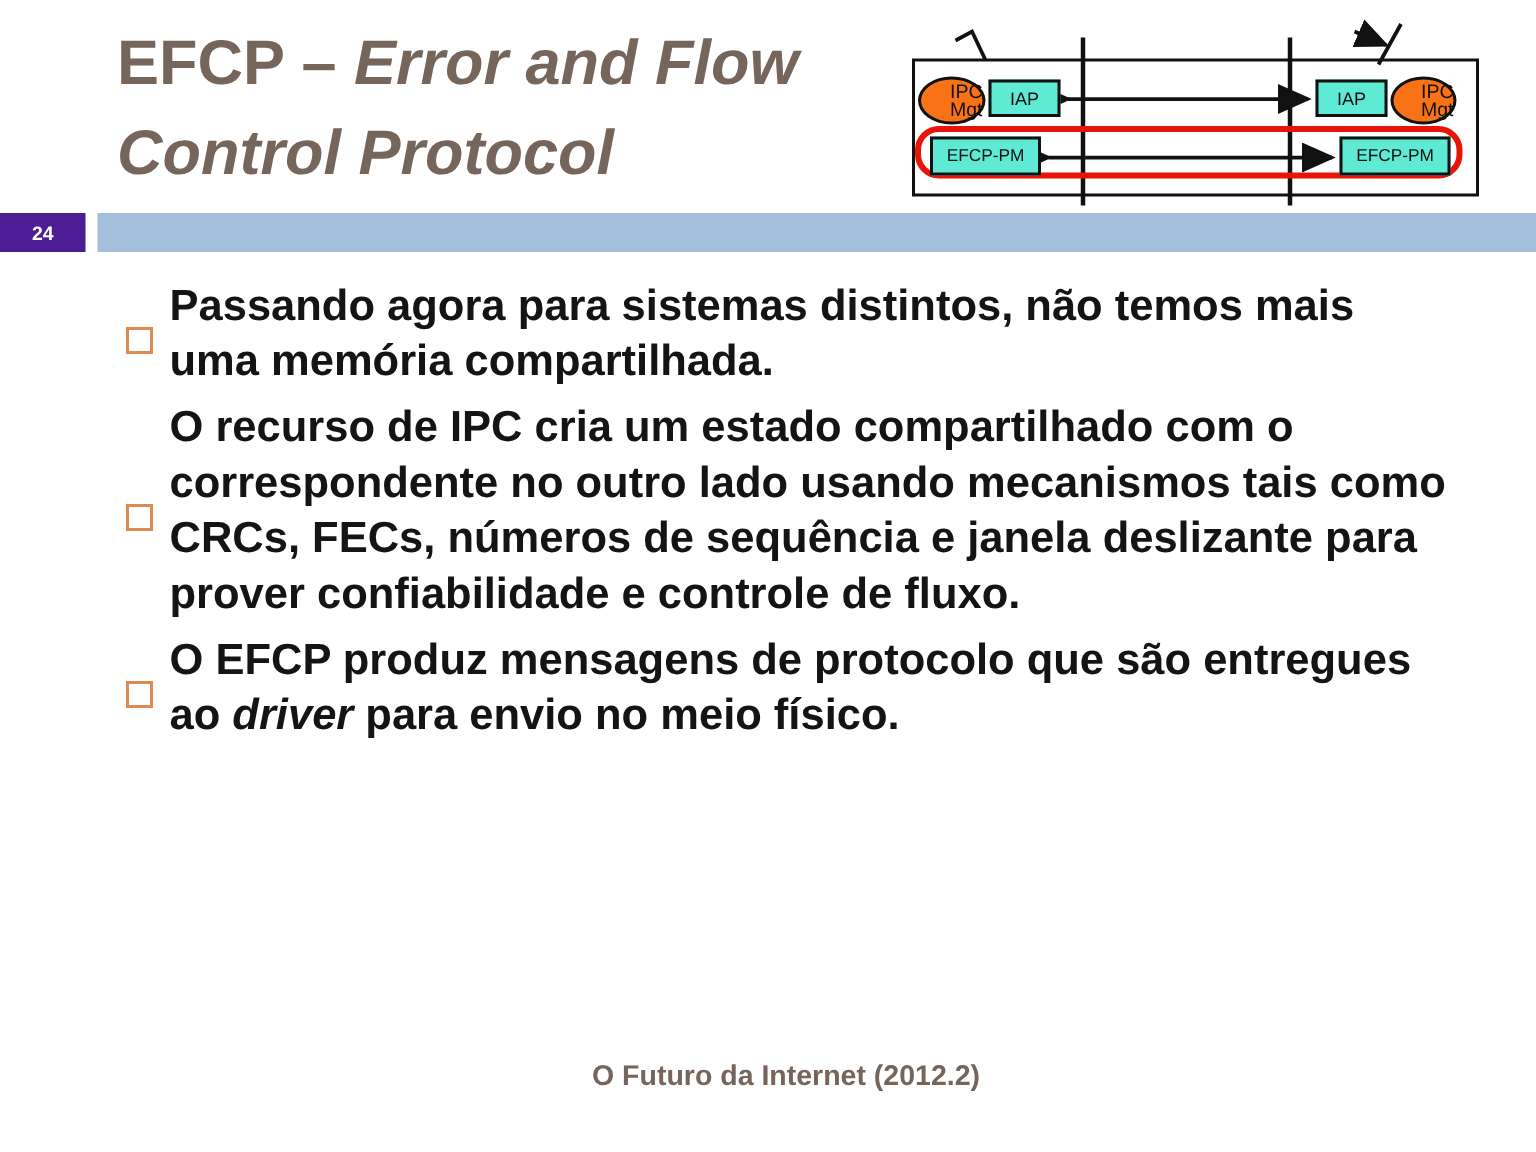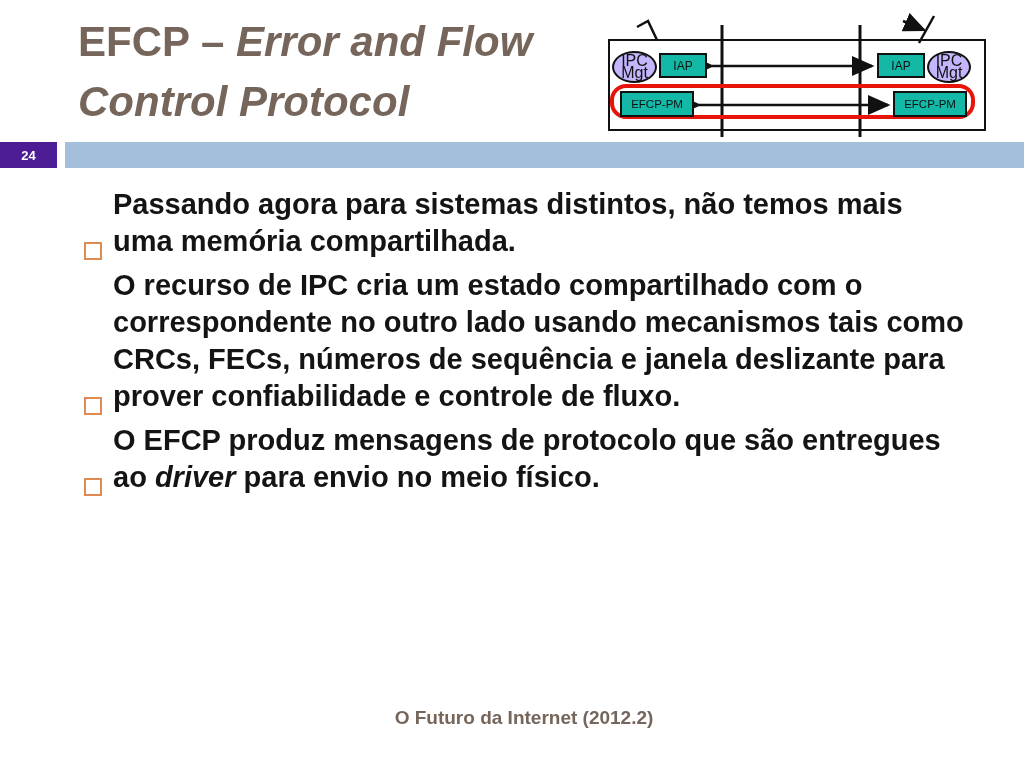--- a/index.html
+++ b/index.html
@@ -39,48 +39,48 @@
   
   .diagram { left: 600px; top: 0; width: 424px; height: 150px; }
   .diagram svg { position: absolute; left: 0; top: 0; }
   .dg-label {
     left: 122px; top: 23px; width: 138px;
     font-size: 12px; line-height: 15px;
     color: #111111; text-align: center;
   }
   .dg-ellipse {
     border: 2px solid #111111; border-radius: 50%;
-    background: #c4b5fd;
+    background: #f97316;
     display: flex; align-items: center; justify-content: center;
-    text-align: center;
-    font-size: 16px; line-height: 12px; color: #111111;
+    text-align: right;
+    font-size: 13px; line-height: 12px; color: #111111;
     box-sizing: border-box;
   }
   .dg-box {
     border: 2px solid #111111;
-    background: #14b8a6;
+    background: #5eead4;
     display: flex; align-items: center; justify-content: center;
     font-size: 12px; color: #111111;
     box-sizing: border-box;
   }
   .el-left  { left: 12px;  top: 51px; width: 45px; height: 32px; }
   .el-right { left: 327px; top: 51px; width: 44px; height: 32px; }
   .iap-left  { left: 59px;  top: 53px; width: 48px; height: 25px; }
   .iap-right { left: 277px; top: 53px; width: 48px; height: 25px; }
   .red-ring {
     left: 10px; top: 84px; width: 365px; height: 35px;
     border: 4px solid #E81309; border-radius: 16px;
     box-sizing: border-box; background: transparent;
   }
   .efcp-left  { left: 20px;  top: 91px; width: 74px; height: 26px; font-size: 11.5px; }
   .efcp-right { left: 293px; top: 91px; width: 74px; height: 26px; font-size: 11.5px; }
 
   
   .bullet-list { left: 84px; top: 186px; width: 884px; }
-  .bullet-item { display: flex; align-items: flex-end; margin-bottom: 7px; }
+  .bullet-item { display: flex; align-items: center; margin-bottom: 7px; }
   .bullet-sq {
     flex: 0 0 auto;
     width: 14px; height: 14px;
     border: 2px solid #DF8A52;
     margin: 8px 11px 0 0;
     background: #ffffff;
   }
   .bullet-text {
     margin: 0;
     font-size: 29px; line-height: 37px;

